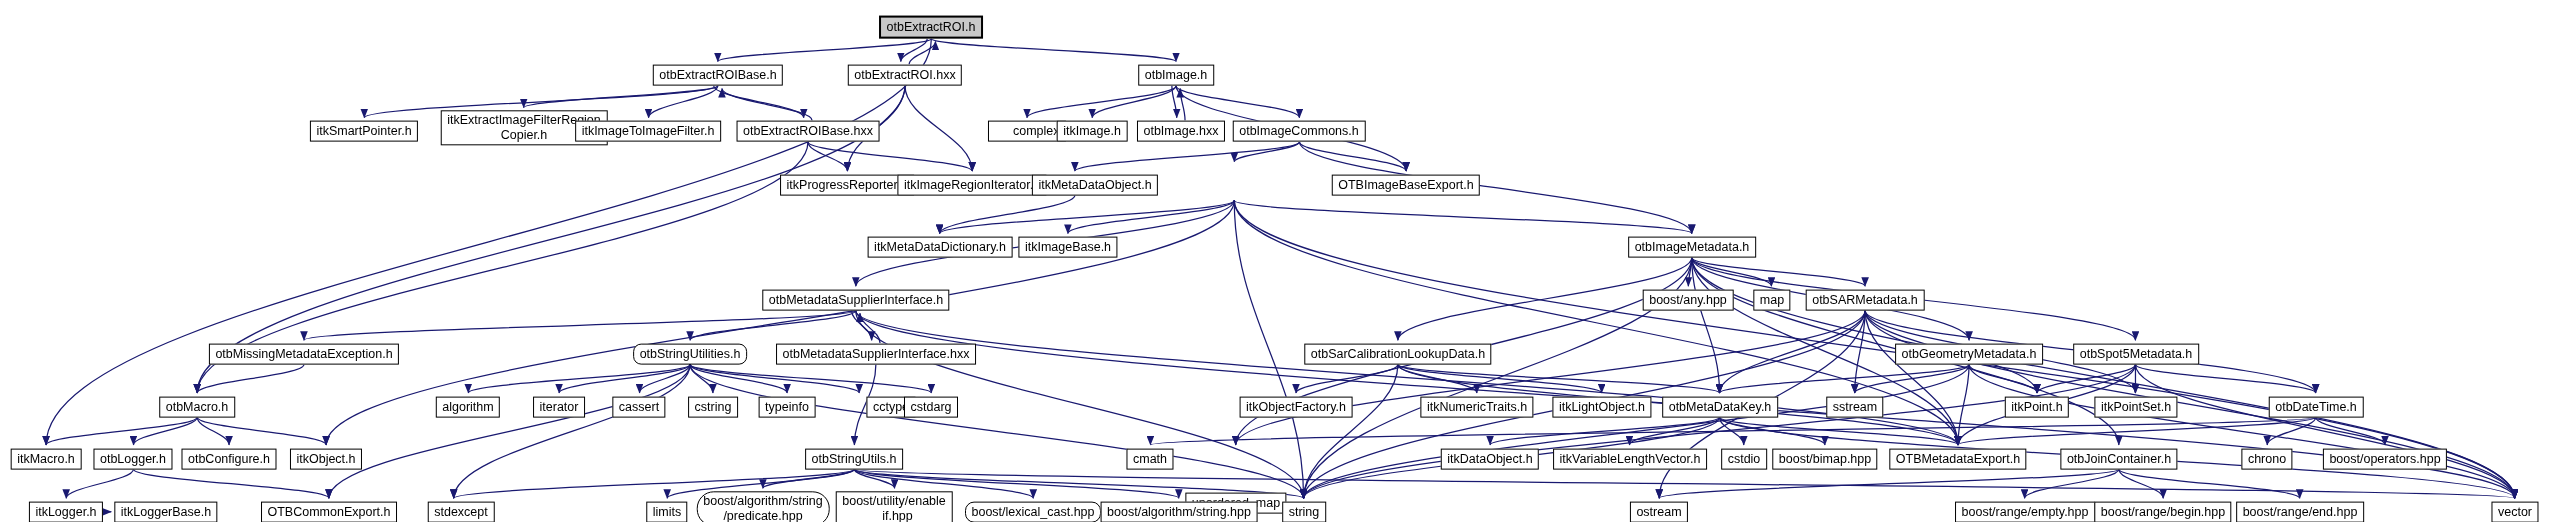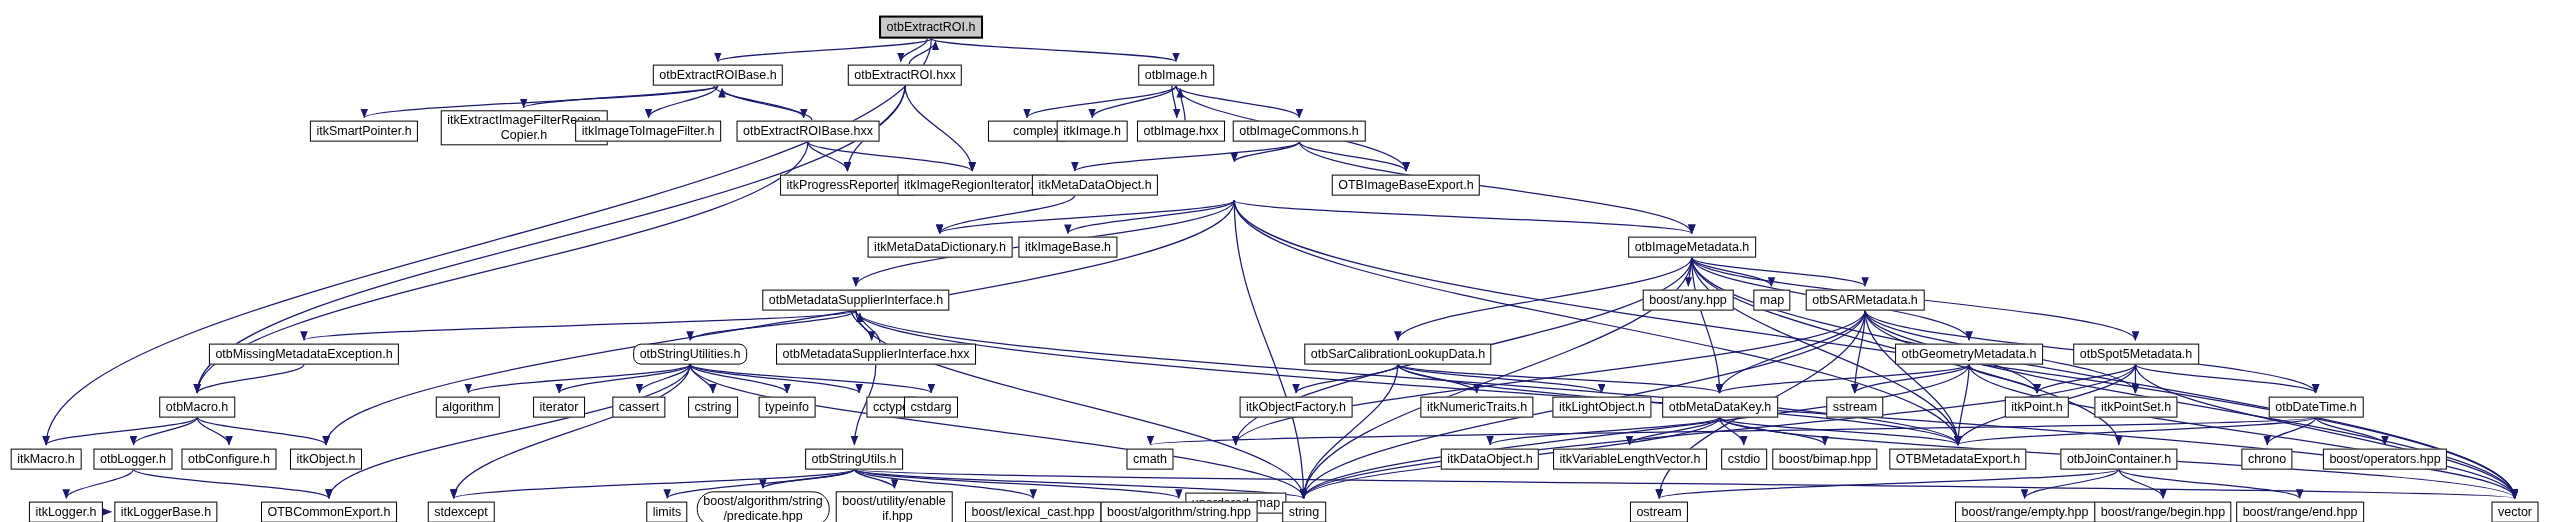--- a/index.html
+++ b/index.html
@@ -235,21 +235,21 @@
       <div class="node" style="left: 2385px; top: 447px;">boost/operators.hpp</div>
       <div class="node" style="left: 66px; top: 500px;">itkLogger.h</div>
       <div class="node" style="left: 166px; top: 500px;">itkLoggerBase.h</div>
       <div class="node" style="left: 329px; top: 500px;">OTBCommonExport.h</div>
       <div class="node" style="left: 453px; top: 500px; margin-left: 8px;">stdexcept</div>
       <div class="node" style="left: 667px; top: 500px;">limits</div>
       <div class="node" style="left: 763px; top: 497px; border-radius: 17px;">boost/algorithm/string
 /predicate.hpp</div>
       <div class="node" style="left: 894px; top: 497px;">boost/utility/enable
 _if.hpp</div>
-      <div class="node" style="left: 1033px; top: 500px;">boost/lexical_cast.hpp</div>
+      <div class="node" style="left: 1033px; top: 500px; border-radius: 9px;">boost/lexical_cast.hpp</div>
       <div class="node" style="left: 1179px; top: 500px;">boost/algorithm/string.hpp</div>
       <div class="node" style="left: 1304px; top: 500px;">string</div>
       <div class="node" style="left: 1659px; top: 500px;">ostream</div>
       <div class="node" style="left: 2025px; top: 500px;">boost/range/empty.hpp</div>
       <div class="node" style="left: 2163px; top: 500px;">boost/range/begin.hpp</div>
       <div class="node" style="left: 2300px; top: 500px;">boost/range/end.hpp</div>
       <div class="node" style="left: 2515px; top: 500px;">vector</div>
     </div>
 </div>
 

